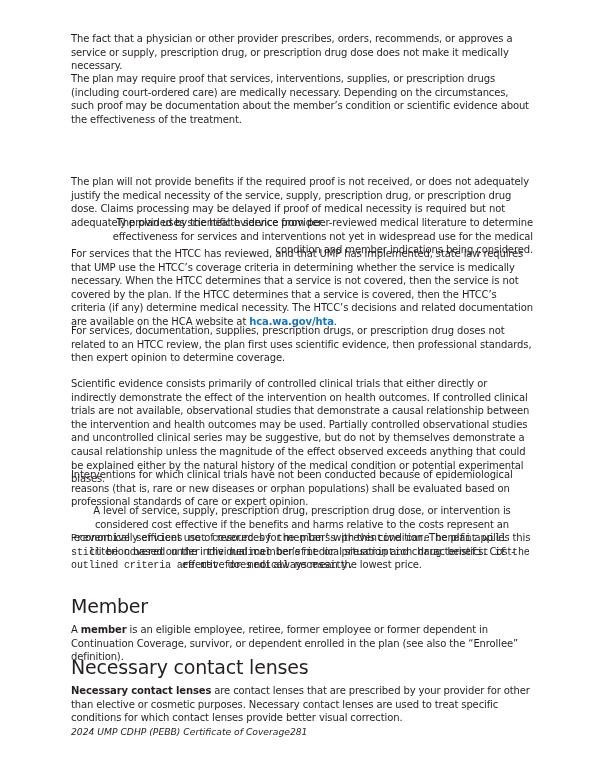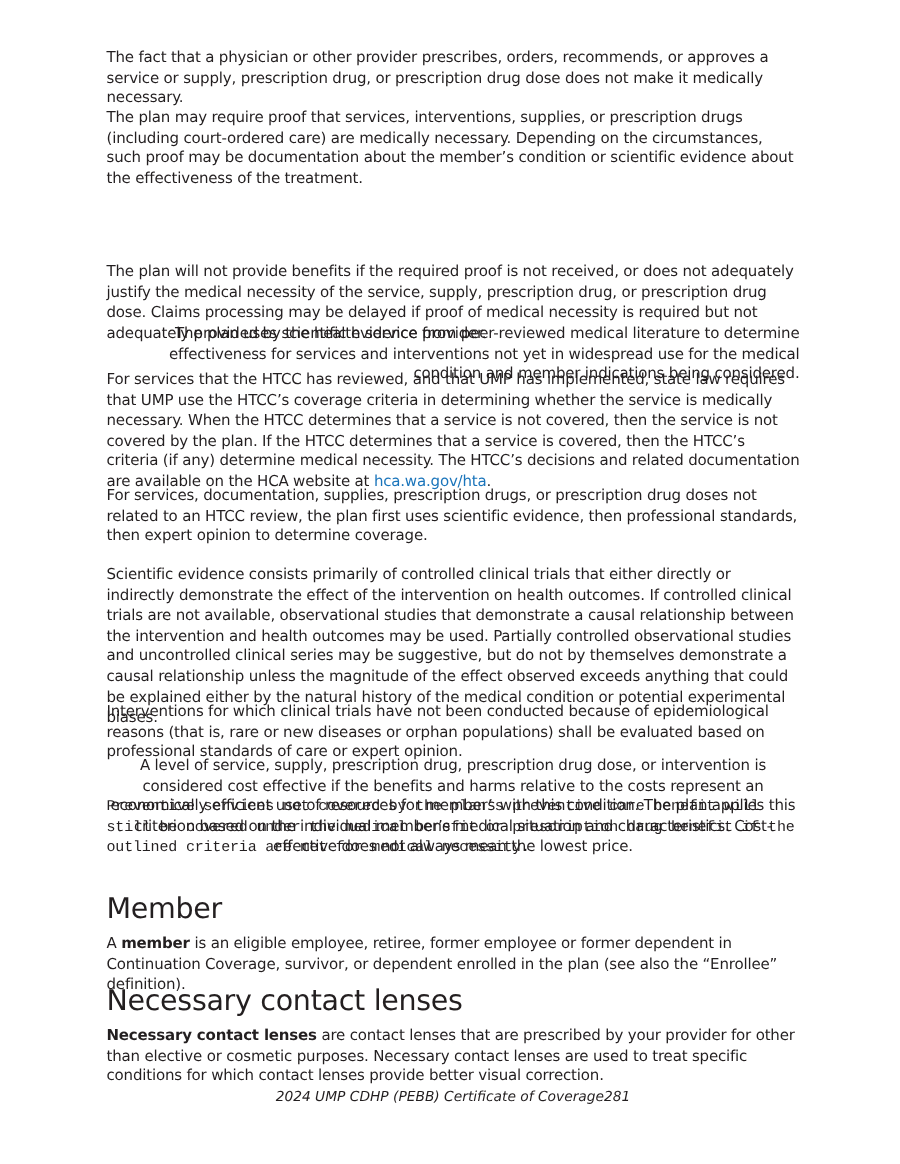--- a/index.html
+++ b/index.html
@@ -17,23 +17,23 @@
   .p8 { position: absolute; top: 468px; }
   .p9 { position: absolute; top: 504px; text-align: center; }
   .p10 { position: absolute; top: 532px; font-family: Liberation Mono, monospace; }
   h2 { margin: 0; font-weight: normal; font-size: 19px; line-height: 22px; color: #231f20;
        position: absolute; letter-spacing: -0.2px; }
   .h-member { top: 595px; }
   .p11 { position: absolute; top: 623px; }
   .h-lenses { top: 656px; }
   .p12 { position: absolute; top: 684px; }
   b { font-weight: bold; }
-  a { color: #1b75bb; font-weight: normal; text-decoration: none; }
+  a { color: #1b75bb; font-weight: bold; text-decoration: none; }
   .footer { position: absolute; top: 725px; left: 0; width: 462px; font-style: italic;
-            font-size: 9.2px; line-height: 13px; display: flex; justify-content: center; }
+            font-size: 9.2px; line-height: 13px; display: flex; justify-content: flex-start; }
 </style>
 </head>
 <body>
 
 <div class="page">
   <p class="p1">The fact that a physician or other provider prescribes, orders, recommends, or approves a service or supply, prescription drug, or prescription drug dose does not make it medically necessary.</p>
   <p class="p2">The plan may require proof that services, interventions, supplies, or prescription drugs (including court-ordered care) are medically necessary. Depending on the circumstances, such proof may be documentation about the member’s condition or scientific evidence about the effectiveness of the treatment.</p>
   <p class="p3">The plan will not provide benefits if the required proof is not received, or does not adequately justify the medical necessity of the service, supply, prescription drug, or prescription drug dose. Claims processing may be delayed if proof of medical necessity is required but not adequately provided by the health service provider.</p>
   <p class="p4">The plan uses scientific evidence from peer-reviewed medical literature to determine effectiveness for services and interventions not yet in widespread use for the medical condition and member indications being considered.</p>
   <p class="p5"><span>For services that the HTCC has reviewed, and that UMP has implemented, state law requires that UMP use the HTCC’s coverage criteria in determining whether the service is medically necessary. When the HTCC determines that a service is not covered, then the service is not covered by the plan. If the HTCC determines that a service is covered, then the HTCC’s criteria (if any) determine medical necessity. The HTCC’s decisions and related documentation are available on the HCA website at </span><a>hca.wa.gov/hta</a><span>.</span></p>

